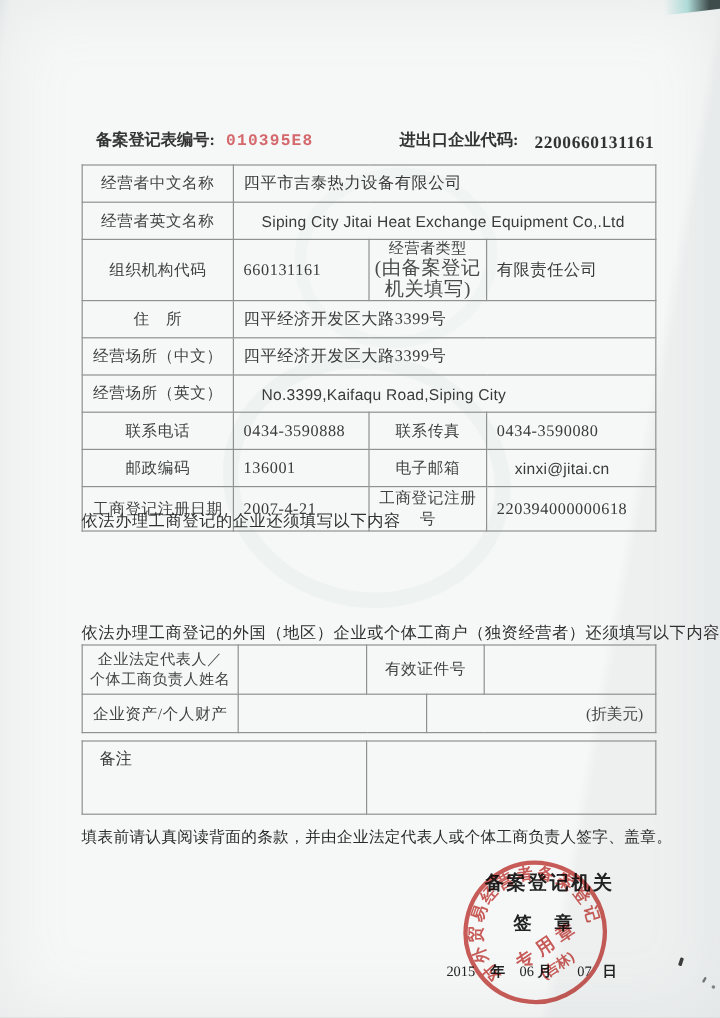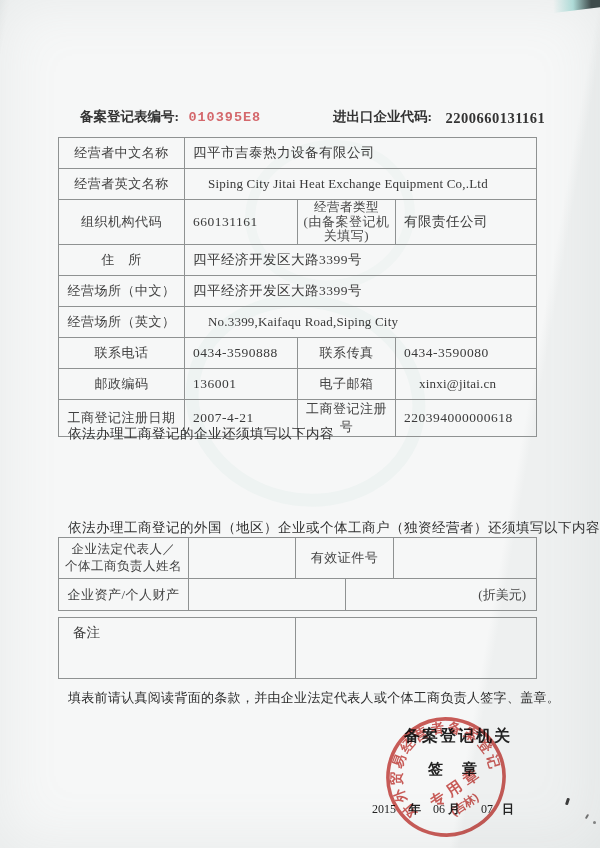--- a/index.html
+++ b/index.html
@@ -2,41 +2,41 @@
 <html><head>
 <meta charset="utf-8">
 <style>
   html,body{margin:0;padding:0;background:#d8dada;}
   .page{
     position:relative;width:600px;height:848px;margin:0 auto;overflow:hidden;
     background:linear-gradient(100deg,#eceeee 0,#f6f7f7 10px,#f6f7f7 590px,#eef0f0 600px);
     box-shadow:inset 0 0 60px rgba(150,160,160,0.14);
     font-family:"Liberation Serif","DejaVu Serif",serif;color:#3a3a3a;
   }
-  .sans{font-family:Liberation Serif, serif;padding-left:23px;}
+  .sans{font-family:Liberation Sans, sans-serif;padding-left:23px;}
   .title{
     position:absolute;top:50px;left:0;width:100%;text-align:center;margin:0;
     font-family:"Liberation Sans","DejaVu Sans",sans-serif;
     font-size:25px;font-weight:bold;letter-spacing:2px;color:#2b2b2b;
   }
   .meta{position:absolute;top:108px;font-size:13.5px;font-weight:bold;color:#333;}
   .meta-left{left:80px;}
   .meta-right{left:333px;}
   .meta-value{font-weight:bold;}
   .red-no{color:#d4686c;font-family:"Liberation Mono","DejaVu Sans Mono",monospace;
     font-size:13.5px;letter-spacing:1px;margin-left:6px;}
   .code-val{font-size:14.5px;margin-left:10px;position:relative;top:2px;letter-spacing:0.5px;}
-  table{border-collapse:collapse;table-layout:fixed;position:absolute;left:58px;width:478px;}
+  table{border-collapse:collapse;table-layout:fixed;position:absolute;left:68px;width:478px;}
   td{border:1px solid #8f9292;font-size:13px;padding:0 8px;overflow:hidden;vertical-align:middle;}
   .t1 td{height:30px;}
   .t2 td,.t3 td{height:31px;}
   .lbl{text-align:center;color:#424242;padding:0 2px;letter-spacing:0.5px;}
   .val{font-size:13.5px;letter-spacing:0.5px;}
   .val-en{font-size:13px;letter-spacing:0.2px;}
-  .sub-note{font-size:13px;color:#4a4a4a;line-height:1.1;text-align:center;}
+  .sub-note{font-size:16px;color:#4a4a4a;line-height:1.1;text-align:center;}
   .type-main{font-size:12.5px;line-height:1.2;}
   .two-line{font-size:12.5px;line-height:1.35;}
   .usd{text-align:right;color:#474747;padding-right:10px;}
   .bold-val{font-weight:bold;font-size:14px;}
   .section-head{position:absolute;left:68px;font-size:13.5px;color:#2f2f2f;letter-spacing:0.5px;text-align:right;}
   .remarks td{vertical-align:top;}
   .remark-lbl{padding:6px 0 0 14px;font-size:13.5px;text-align:left;}
   .foot-note{position:absolute;left:68px;top:689px;font-size:13px;color:#2c2c2c;letter-spacing:0.3px;}
   .authority{position:absolute;left:404px;top:726px;width:160px;text-align:left;
     font-size:16px;font-weight:bold;color:#222;letter-spacing:2px;}

